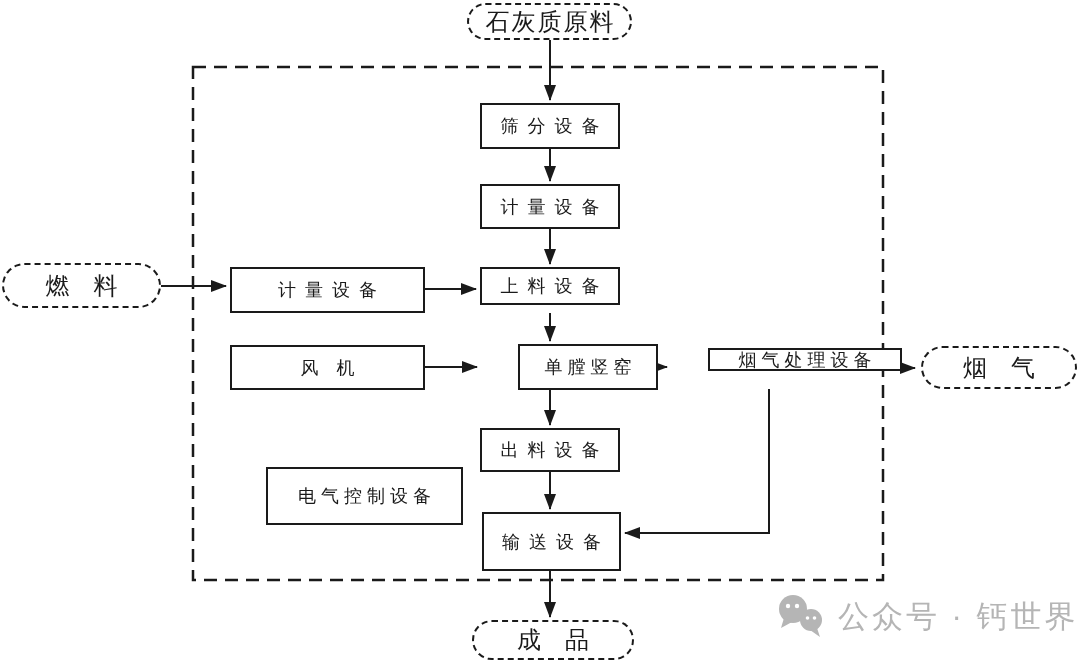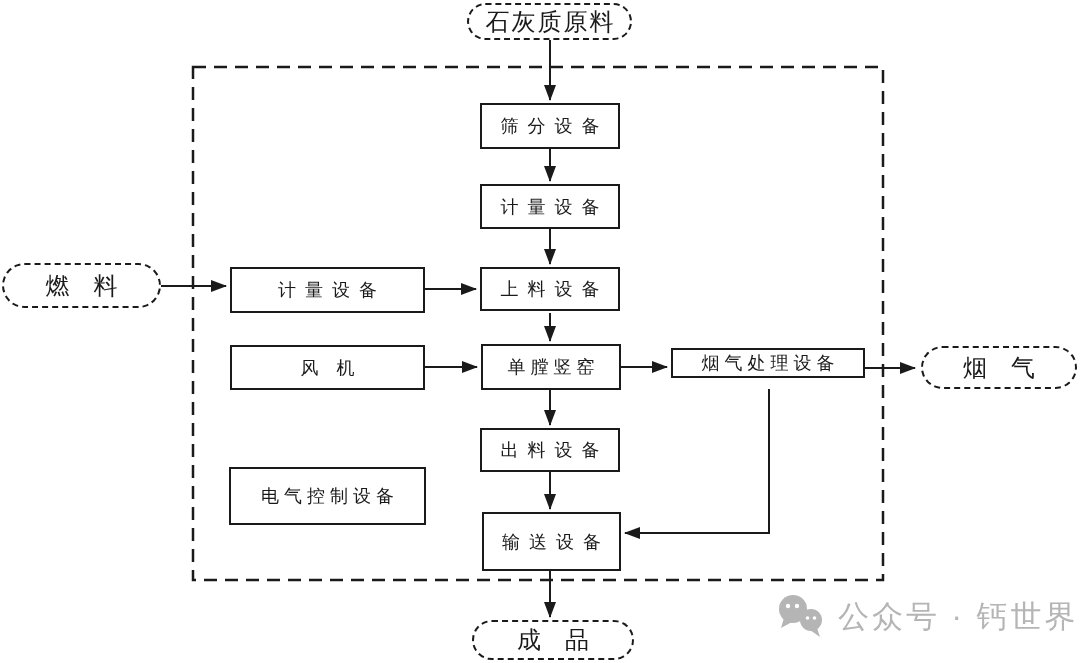--- a/index.html
+++ b/index.html
@@ -27,21 +27,21 @@
     border:2px dashed #1a1a1a;
     border-radius:24px;
     background:#ffffff;
     display:flex;align-items:center;justify-content:center;
     font-size:24px;
     white-space:nowrap;
     box-sizing:border-box;
     z-index:2;
   }
   .ls-wide{letter-spacing:9px;text-indent:9px;}
-  .ls-med{letter-spacing:5px;text-indent:5px;}
+  .ls-med{letter-spacing:5px;text-indent:5px;margin-left:37px;}
   .ls-small{letter-spacing:2px;text-indent:2px;}
   .watermark{
     position:absolute;left:776px;top:594px;
     display:flex;align-items:center;gap:10px;
     color:#b5b5b5;
     font-family:"Liberation Sans","DejaVu Sans",sans-serif;
     font-size:31px;
     letter-spacing:3px;
     z-index:3;
     white-space:nowrap;
@@ -84,29 +84,29 @@
   <div class="terminal" style="left:2px;top:263px;width:159px;height:45px;">燃　料</div>
 
   <div class="terminal" style="left:921px;top:346px;width:156px;height:43px;">烟　气</div>
 
   <div class="terminal" style="left:472px;top:620px;width:162px;height:40px;">成　品</div>
 
   <div class="box ls-wide" style="left:480px;top:103px;width:140px;height:46px;">筛分设备</div>
 
   <div class="box ls-wide" style="left:480px;top:184px;width:140px;height:45px;">计量设备</div>
 
-  <div class="box ls-wide" style="left:480px;top:267px;width:140px;height:44px;">上料设备</div>
+  <div class="box ls-wide" style="left:480px;top:267px;width:140px;height:38px;">上料设备</div>
 
   <div class="box ls-wide" style="left:230px;top:267px;width:195px;height:46px;">计量设备</div>
 
   <div class="box" style="left:230px;top:345px;width:195px;height:45px;">风　机</div>
 
   <div class="box ls-med" style="left:481px;top:344px;width:140px;height:46px;">单膛竖窑</div>
 
-  <div class="box ls-med" style="left:671px;top:348px;width:194px;height:30px;">烟气处理设备</div>
+  <div class="box ls-med" style="left:671px;top:348px;width:194px;height:23px;">烟气处理设备</div>
 
   <div class="box ls-wide" style="left:480px;top:428px;width:140px;height:44px;">出料设备</div>
 
   <div class="box ls-med" style="left:229px;top:467px;width:197px;height:58px;">电气控制设备</div>
 
   <div class="box ls-wide" style="left:482px;top:512px;width:139px;height:59px;">输送设备</div>
 
   <div class="watermark">
     <span>
       <svg width="52" height="46" viewBox="0 0 52 46">

